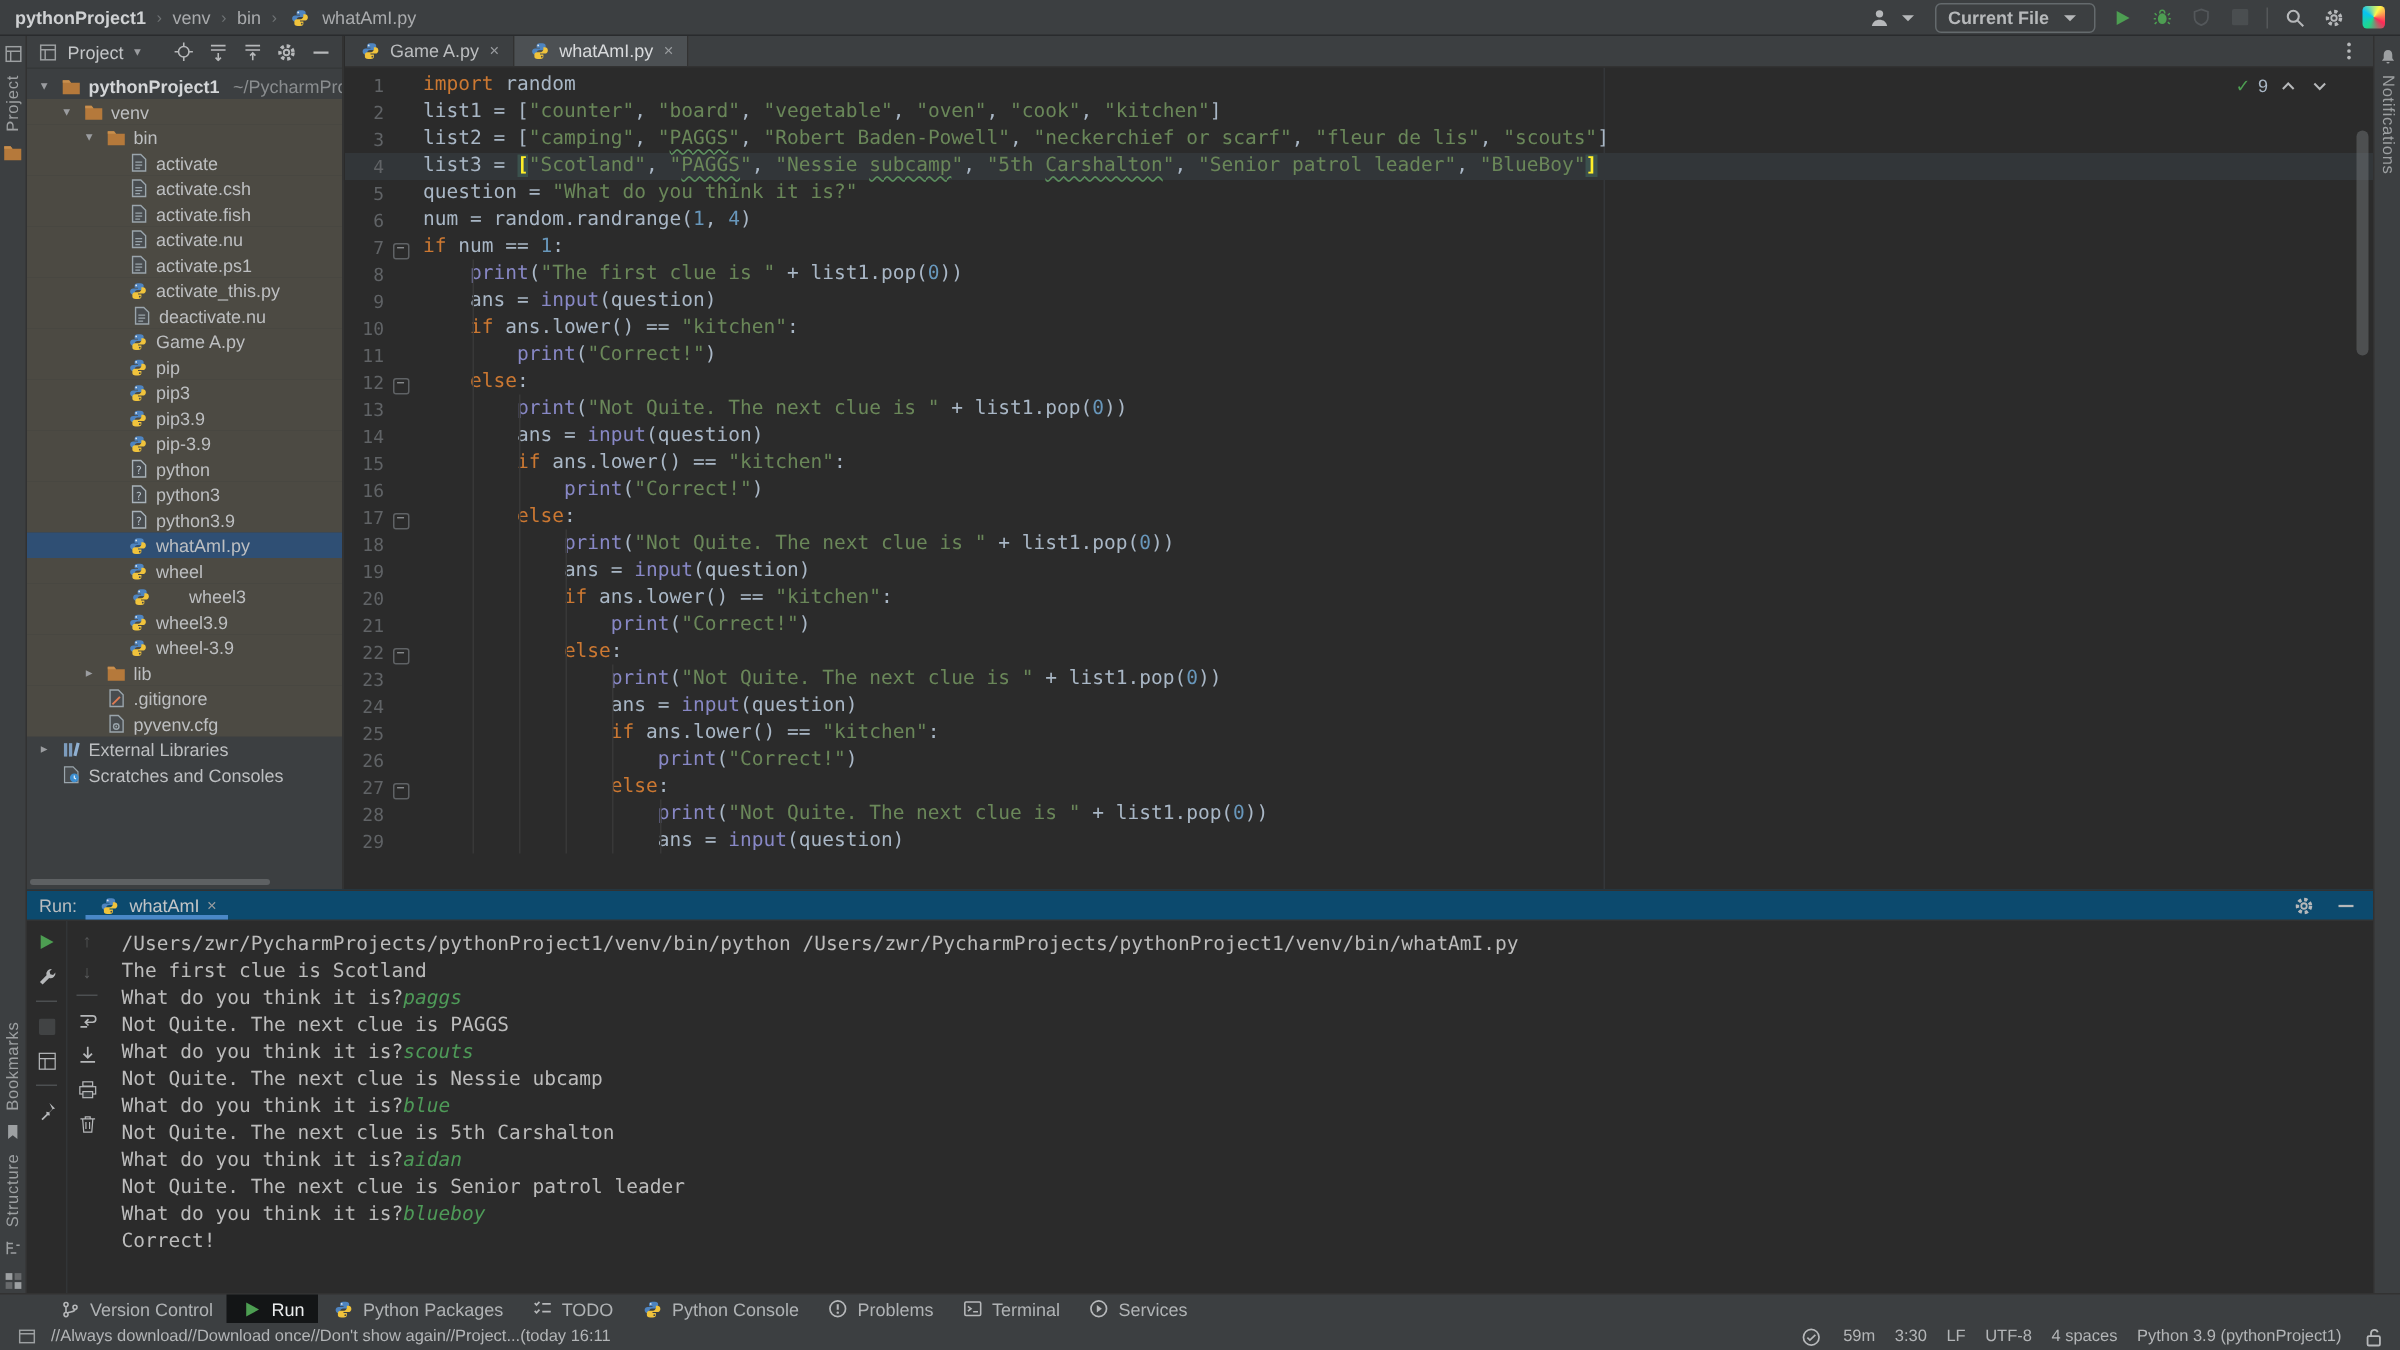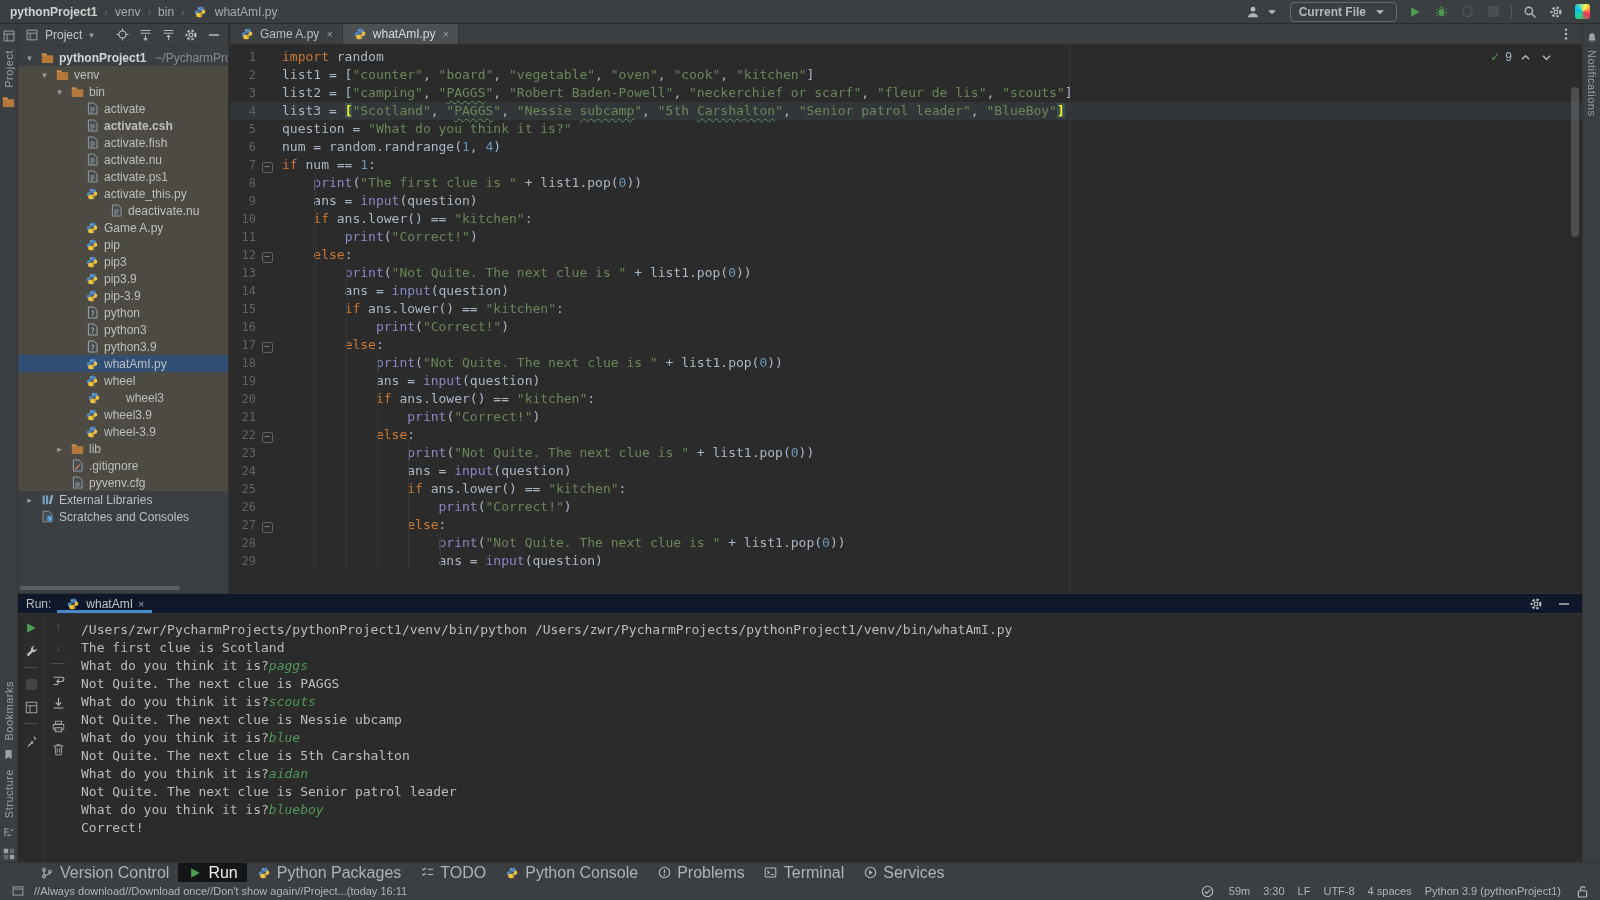--- a/index.html
+++ b/index.html
@@ -62,37 +62,37 @@
   .tk-kw{color:#cc7832;} .tk-str{color:#6a8759;} .tk-num{color:#6897bb;} .tk-fn{color:#8888c6;}
   .tk-typo{color:#6a8759;text-decoration:underline wavy #5c8f5e 1px;text-underline-offset:3px;}
   .tk-brk{color:#ffef28;background:#3b514d;font-weight:bold;}
   .guide{position:absolute;width:1px;background:#383838;}
   #marginline{position:absolute;left:839px;top:0;bottom:0;width:1px;background:#34373a;}
   #inspections{position:absolute;top:4px;right:28px;display:flex;align-items:center;gap:5px;color:#a9b7c6;}
   #inspections .chk{color:#4d9e52;font-size:12px;font-weight:bold;}
   #vscroll{position:absolute;right:3px;top:42px;width:8px;height:150px;border-radius:4px;background:rgba(120,124,127,.45);}
   
   #run{position:absolute;left:18px;top:593px;right:18px;height:269px;background:#2b2b2b;box-sizing:border-box;}
-  #run-header{height:21px;background:#0f172a;border-top:1px solid #323232;border-bottom:1px solid #323232;
+  #run-header{height:21px;background:#0c4a6e;border-top:1px solid #323232;border-bottom:1px solid #323232;
               display:flex;align-items:center;box-sizing:border-box;}
   #run-header .rlabel{padding:0 6px 0 8px;color:#bbbdbf;}
   #run-tab{position:relative;height:100%;display:flex;align-items:center;gap:5px;padding:0 8px;color:#c3c5c7;}
   #run-tab::after{content:"";position:absolute;left:0;right:0;bottom:0;height:3px;background:#4a88c7;}
   #run-tab .x{color:#9a9da0;font-size:11px;}
   #run-header-right{margin-left:auto;display:flex;gap:12px;padding-right:10px;align-items:center;}
   #run-body{display:flex;height:248px;}
   .rcol{width:26px;flex:0 0 26px;display:flex;flex-direction:column;align-items:center;padding-top:6px;gap:7px;}
   .rcol .div{width:14px;height:1px;background:#4c4f51;margin:1px 0;}
   .rcol .txt{font-size:12px;color:#8b8e90;}
   #console{flex:1;font-family:"DejaVu Sans Mono","Liberation Mono",monospace;font-size:13px;line-height:18px;
            color:#bcbcbc;padding:7px 0 0 10px;white-space:pre;overflow:hidden;}
   .cin{color:#4e9a58;font-style:italic;}
   
   #toolbar{position:absolute;left:0;right:0;bottom:18px;height:20px;background:#3c3f41;border-top:1px solid #323232;
-           display:flex;align-items:stretch;box-sizing:border-box;font-size:16px;color:#b0b3b5;padding-left:30px;}
+           display:flex;align-items:stretch;box-sizing:border-box;font-size:12px;color:#b0b3b5;padding-left:30px;}
   .twitem{display:flex;align-items:center;gap:5px;padding:0 9px;}
   .twitem.active{background:#131516;color:#eceeef;}
   #statusbar{position:absolute;left:0;right:0;bottom:0;height:18px;background:#3c3f41;display:flex;align-items:center;
              font-size:11px;color:#b3b5b7;padding:0 10px;gap:8px;box-sizing:border-box;}
   #status-msg{display:flex;gap:0;align-items:center;white-space:nowrap;overflow:hidden;}
   #status-right{margin-left:auto;display:flex;align-items:center;gap:13px;white-space:nowrap;}
 </style>
 </head>
 <body>
 
@@ -311,21 +311,21 @@
       <div class="trow block" style="padding-left: 51px;">
         <span class="chev"></span>
         <span class="ic">
           <svg width="11" height="13" viewBox="0 0 12 14">
             <path fill="#484c4f" stroke="#9aa5ac" d="M1.5 1h6L11 4.5V13H1.5z"></path>
             <path stroke="#9aa5ac" fill="none" d="M3.5 6.5h5M3.5 8.7h5M3.5 10.9h3.5"></path>
           </svg>
         </span>
         <span class="tlabel">activate</span>
       </div>
-      <div class="trow block" style="padding-left: 51px; font-weight: bold;">
+      <div class="trow block" style="padding-left: 51px;">
         <span class="chev"></span>
         <span class="ic">
           <svg width="11" height="13" viewBox="0 0 12 14">
             <path fill="#484c4f" stroke="#9aa5ac" d="M1.5 1h6L11 4.5V13H1.5z"></path>
             <path stroke="#9aa5ac" fill="none" d="M3.5 6.5h5M3.5 8.7h5M3.5 10.9h3.5"></path>
           </svg>
         </span>
         <span class="tlabel">activate.csh</span>
       </div>
       <div class="trow block" style="padding-left: 51px;">
@@ -363,21 +363,21 @@
         <span class="ic">
           <svg width="12" height="12" viewBox="0 0 16 16">
             <path fill="#4e84c0" d="M7.9 1C5.6 1 5 2 5 3.2V5h3v.7H3.7C2.2 5.7 1 6.7 1 8.5s1.2 2.8 2.7 2.8H5V9.6C5 8.2 6.2 7 7.6 7h3.2C12 7 13 6 13 4.8V3.2C13 2 12.2 1 9.9 1z"></path>
             <circle cx="6.4" cy="3" r=".8" fill="#dfe6ec"></circle>
             <path fill="#f0c33c" d="M8.1 15c2.3 0 2.9-1 2.9-2.2V11H8v-.7h4.3c1.5 0 2.7-1 2.7-2.8s-1.2-2.8-2.7-2.8H11v1.7C11 7.8 9.8 9 8.4 9H5.2C4 9 3 10 3 11.2v1.6C3 14 3.8 15 6.1 15z"></path>
             <circle cx="9.6" cy="13" r=".8" fill="#44484b"></circle>
           </svg>
         </span>
         <span class="tlabel">activate_this.py</span>
       </div>
-      <div class="trow block" style="padding-left: 75px;">
+      <div class="trow block" style="padding-left: 53px;">
         <span class="chev"></span>
         <span class="ic">
           <svg width="11" height="13" viewBox="0 0 12 14">
             <path fill="#484c4f" stroke="#9aa5ac" d="M1.5 1h6L11 4.5V13H1.5z"></path>
             <path stroke="#9aa5ac" fill="none" d="M3.5 6.5h5M3.5 8.7h5M3.5 10.9h3.5"></path>
           </svg>
         </span>
         <span class="tlabel">deactivate.nu</span>
       </div>
       <div class="trow block" style="padding-left: 51px;">

